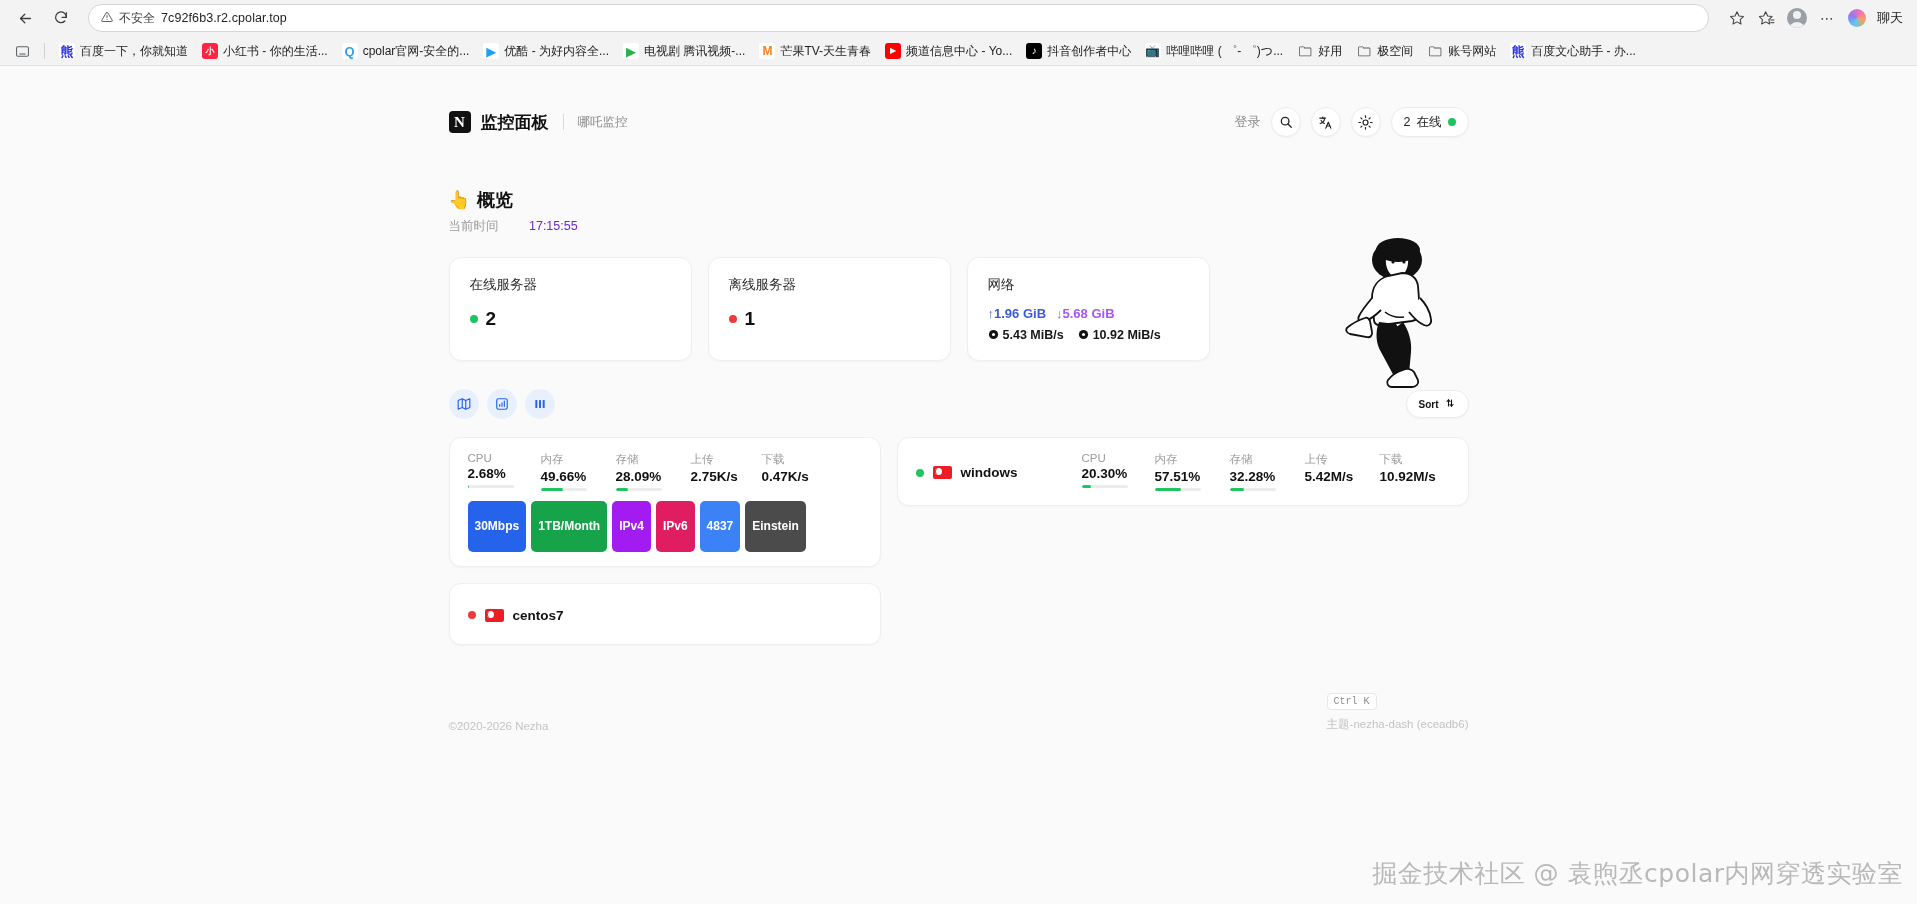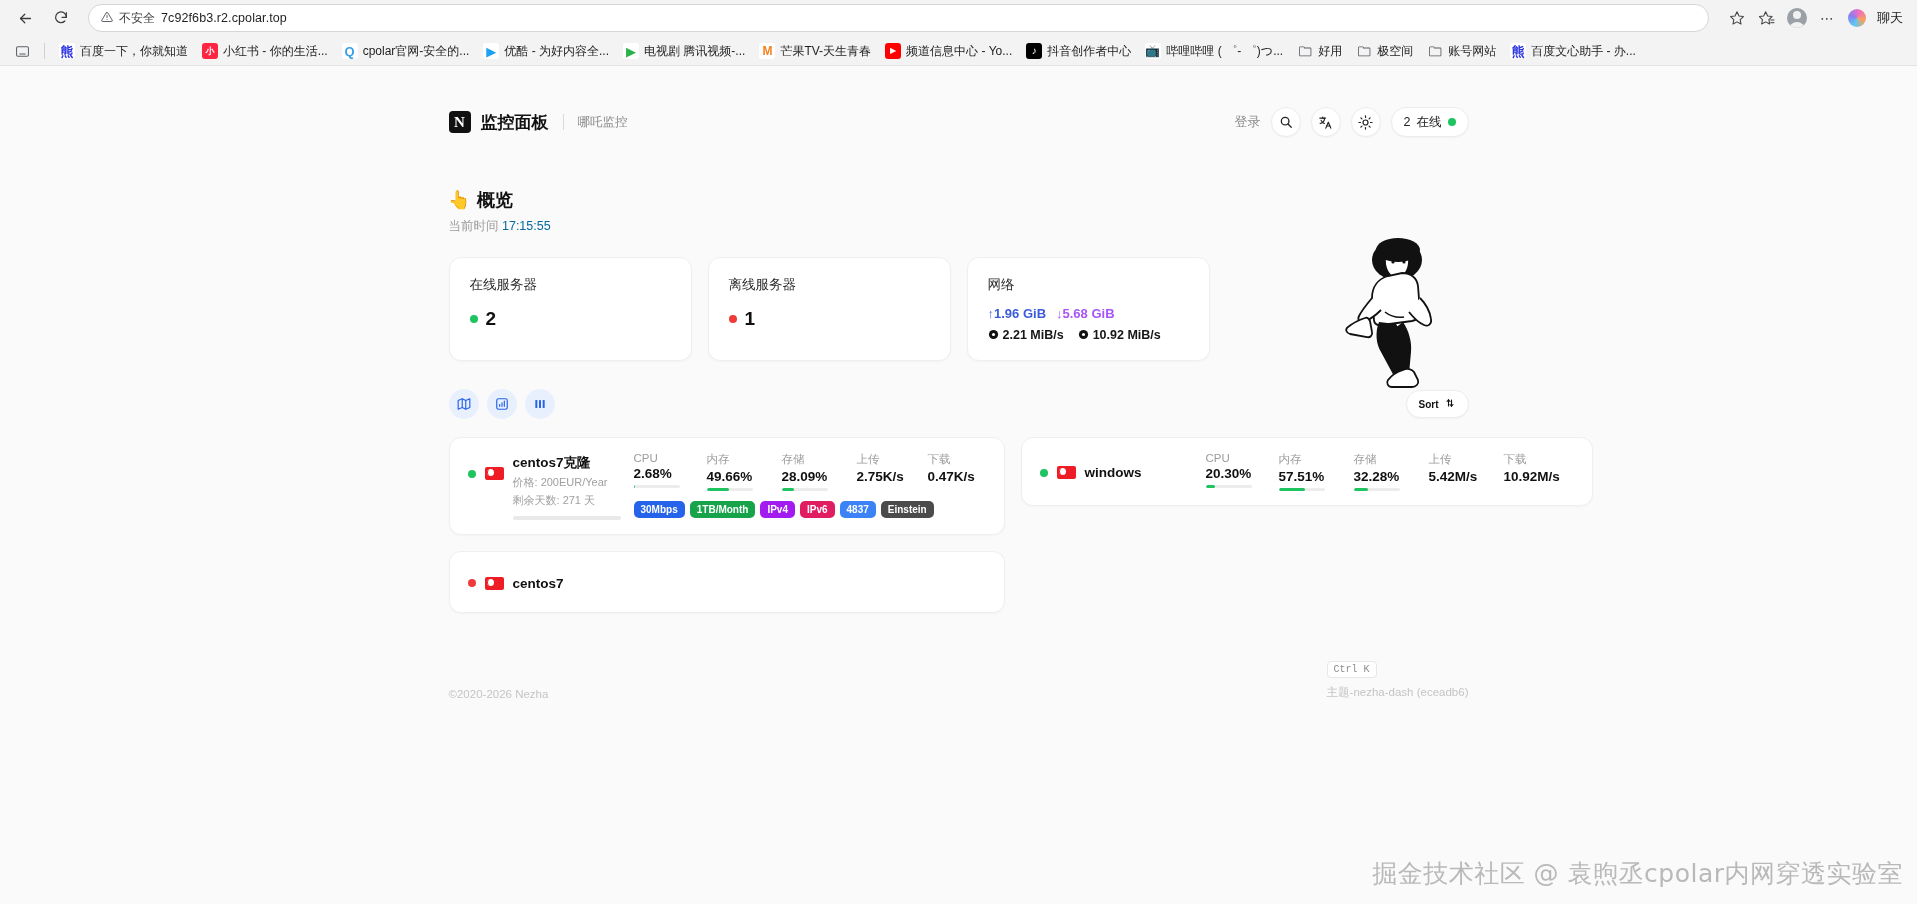--- a/index.html
+++ b/index.html
@@ -145,21 +145,21 @@
   }
   .dot { width: 8px; height: 8px; border-radius: 50%; flex: none; }
   .dot-green { background: #1ec45f; }
   .dot-red { background: #ef3a3a; }
   .dot-blue { background: #2e7bf6; }
 
   
   .ov-head { margin-top: 46px; }
   .ov-title { font-size: 18px; font-weight: 700; color: #111; display: flex; align-items: center; gap: 6px; }
   .ov-time { font-size: 12.5px; color: #9b9b9b; margin-top: 6px; }
-  .ov-time b { color: #0369a1; font-weight: 400; }
+  .ov-time b { color: #6d28d9; font-weight: 400; margin-left: 27px; }
 
   
   .stats-row {
     display: grid;
     grid-template-columns: repeat(4, 1fr);
     gap: 16px;
     margin-top: 22px;
   }
   .stat-card {
     background: #fff;
@@ -242,22 +242,22 @@
   .metrics { display: flex; gap: 13px; }
   .metric { min-width: 0; }
   .metric-label { font-size: 11.5px; color: #9c9c9c; }
   .metric-value { font-size: 13.5px; font-weight: 700; color: #111; margin-top: 2px; }
   .metric-bar {
     width: 46px; height: 3px; background: #ececec; border-radius: 2px; margin-top: 4px; overflow: hidden;
   }
   .metric-bar > i { display: block; height: 100%; background: #1ec45f; border-radius: 2px; }
   .tags { display: flex; gap: 5px; margin-top: 10px; flex-wrap: wrap; }
   .tag {
-    font-size: 10px; font-weight: 700; color: #fff;
-    padding: 3px 7px; border-radius: 5px; line-height: 1.1;
+    font-size: 12px; font-weight: 700; color: #fff;
+    padding: 19px 7px; border-radius: 5px; line-height: 1.1;
   }
 
   
   .nz-footer {
     display: flex; justify-content: space-between; align-items: flex-end;
     margin-top: 48px;
     font-size: 11.5px; color: #c4c4c4;
   }
   .foot-right { text-align: left; }
   .kbd {
@@ -476,21 +476,21 @@
           <span class="net-down">↓5.68 GiB</span>
         </div>
         <div class="net-line2">
           <span>
             <i class="circ-ic">
               <svg width="11" height="11" viewBox="0 0 24 24" fill="#111">
                   <circle cx="12" cy="12" r="10"></circle>
                   <circle cx="12" cy="12" r="3.4" fill="#fff"></circle>
                 </svg>
             </i>
-            <b>2.21 MiB/s</b>
+            <b>5.43 MiB/s</b>
           </span>
           <span>
             <i class="circ-ic">
               <svg width="11" height="11" viewBox="0 0 24 24" fill="#111">
                   <circle cx="12" cy="12" r="10"></circle>
                   <circle cx="12" cy="12" r="3.4" fill="#fff"></circle>
                 </svg>
             </i>
             <b>10.92 MiB/s</b>
           </span>
@@ -557,36 +557,20 @@
               <polyline points="12 15 15 18.5 18 15"></polyline>
               <line x1="15" y1="18.5" x2="15" y2="6"></line>
             </svg>
         </span>
       </div>
     </div>
 
     <div class="servers">
 
       <div class="srv-card tall">
-        <div class="srv-left">
-          <i class="srv-status dot-green"></i>
-          <i class="flag"></i>
-          <div class="srv-meta">
-            <div class="srv-name">centos7克隆</div>
-            <div class="srv-sub">
-              <span>价格</span>: <span>200EUR/Year</span>
-            </div>
-            <div class="srv-sub">
-              <span>剩余天数</span>: <span>271 天</span>
-            </div>
-            <div class="srv-bar-outer">
-              <i class="srv-bar-inner" id="days-bar" style="width: 72%;"></i>
-            </div>
-          </div>
-        </div>
         <div class="srv-right">
           <div class="metrics">
             <div class="metric" style="width:60px">
               <div class="metric-label">CPU</div>
               <div class="metric-value">2.68%</div>
               <div class="metric-bar">
                   <i id="s0-cpu" style="width: 2.68%;"></i>
                 </div>
             </div>
             <div class="metric" style="width:62px">

